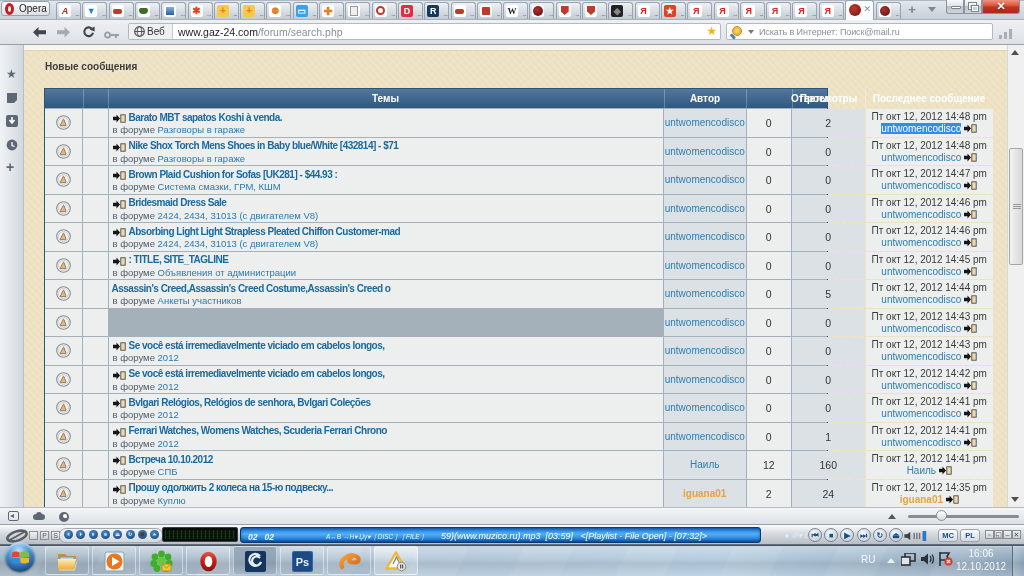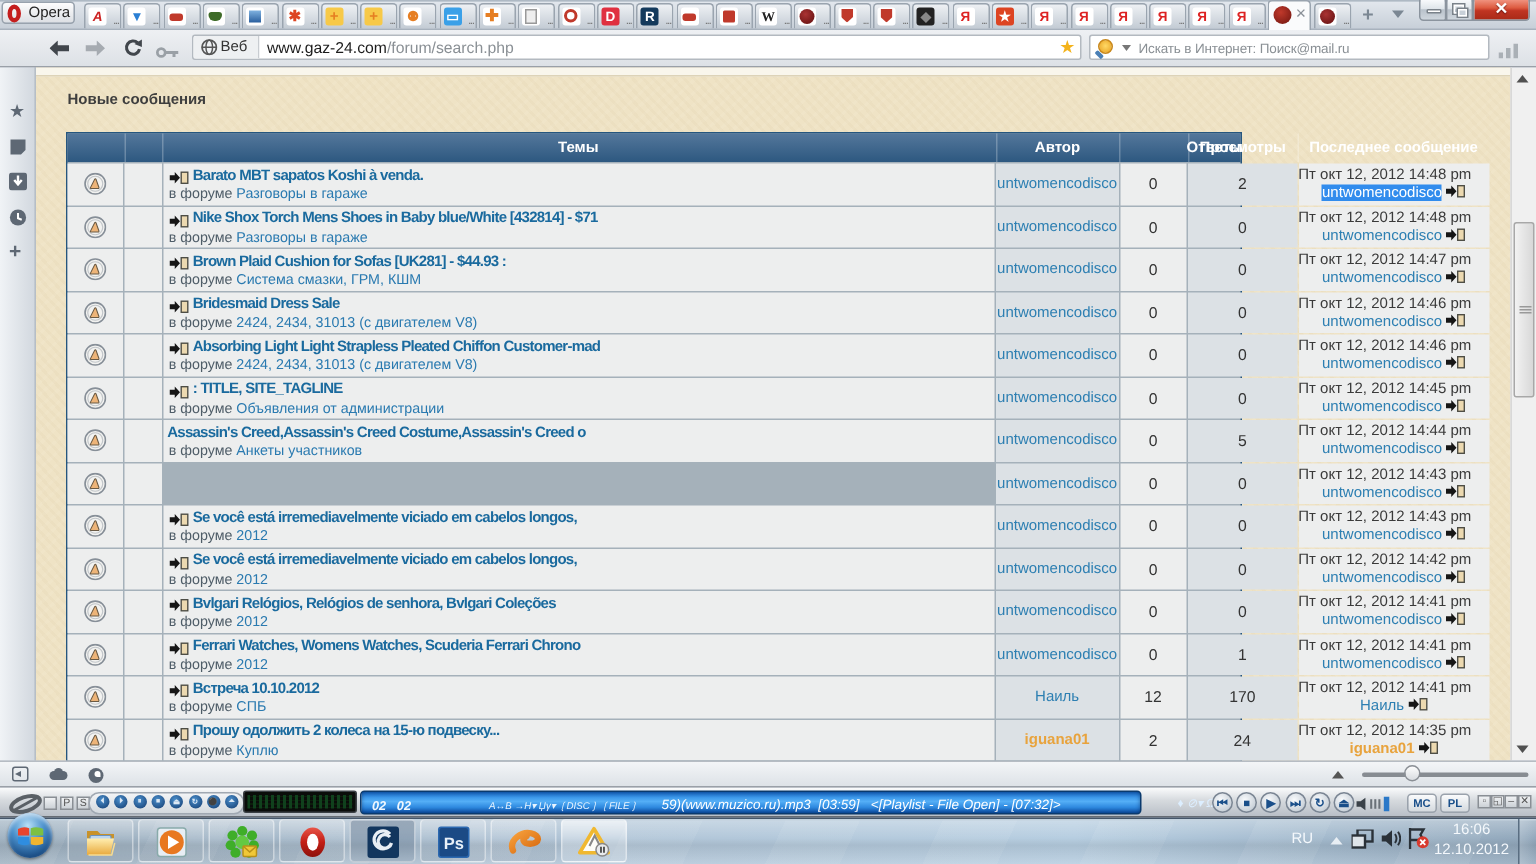--- a/index.html
+++ b/index.html
@@ -81,21 +81,21 @@
 .c5{left:747px;width:72.5px;}
 .c6{left:820.5px;width:127.5px;}
 .ticon{position:absolute;left:11px;top:6px;width:15px;height:15px;}
 .tt{position:absolute;left:20px;top:2.5px;font-size:10px;letter-spacing:-0.5px;font-weight:bold;color:#1a6a9e;white-space:nowrap;}
 .tf{position:absolute;left:4px;top:15px;font-size:9.5px;color:#4f5d68;white-space:nowrap;}
 .tf a{color:#2a7ab0;}
 .goic{position:absolute;left:4px;top:5px;line-height:0;} .goic svg{display:block;}
 .goic2{display:inline-block;vertical-align:-1px;line-height:0;}
 .auth{width:100%;text-align:center;position:absolute;top:8px;font-size:10px;color:#2d7fb2;}
 .num{width:100%;text-align:center;position:absolute;top:8px;font-size:10.5px;color:#333;}
-.dt{width:100%;text-align:left;position:absolute;top:2px;font-size:10px;color:#3a3a3a;white-space:nowrap;}
+.dt{width:100%;text-align:center;position:absolute;top:2px;font-size:10px;color:#3a3a3a;white-space:nowrap;}
 .lu{width:100%;text-align:center;position:absolute;top:14px;font-size:10px;color:#2d7fb2;white-space:nowrap;}
 .sel{background:#318ced;color:#fff;}
 .orng{color:#e8a33d;font-weight:bold;}
 
 
 #statusbar{left:0;top:507px;width:1024px;height:17px;
  background:linear-gradient(#f3f5f7,#dde2e7);border-top:1px solid #b6bcc3;}
 #sbpanel{position:absolute;left:8px;top:3px;width:11px;height:10px;border:1px solid #5e6874;border-radius:2px;}
 #sbpanel:after{content:"";position:absolute;left:1px;top:2px;border-top:2.5px solid transparent;border-bottom:2.5px solid transparent;border-right:4px solid #5e6874;}
 #sbcloud{position:absolute;left:33px;top:6px;width:12px;height:6px;background:#5e6874;border-radius:3px;}
@@ -800,21 +800,21 @@
               <span class="tt" style="left:20px;">Встреча 10.10.2012</span>
               <span class="tf">в форуме <a>СПБ</a></span>
             </div>
             <div class="cell cb c3">
               <div class="auth">Наиль</div>
             </div>
             <div class="cell ca c4">
               <div class="num">12</div>
             </div>
             <div class="cell cb c5">
-              <div class="num">170</div>
+              <div class="num">160</div>
             </div>
             <div class="cell ca c6">
               <div class="dt">Пт окт 12, 2012 14:41 pm</div>
               <div class="lu">Наиль <span class="goic2"><svg width="13" height="9" viewBox="0 0 13 9">
                     <path d="M0 2.8 L3.5 2.8 L3.5 0.6 L7 4.5 L3.5 8.4 L3.5 6.2 L0 6.2 Z" fill="#161616"></path>
                     <rect x="7.8" y="0.8" width="4.4" height="7.4" fill="#ecd9b0" stroke="#4a4a42" stroke-width="0.9"></rect>
                   </svg></span></div>
             </div>
           </div>
           <div class="frow">

